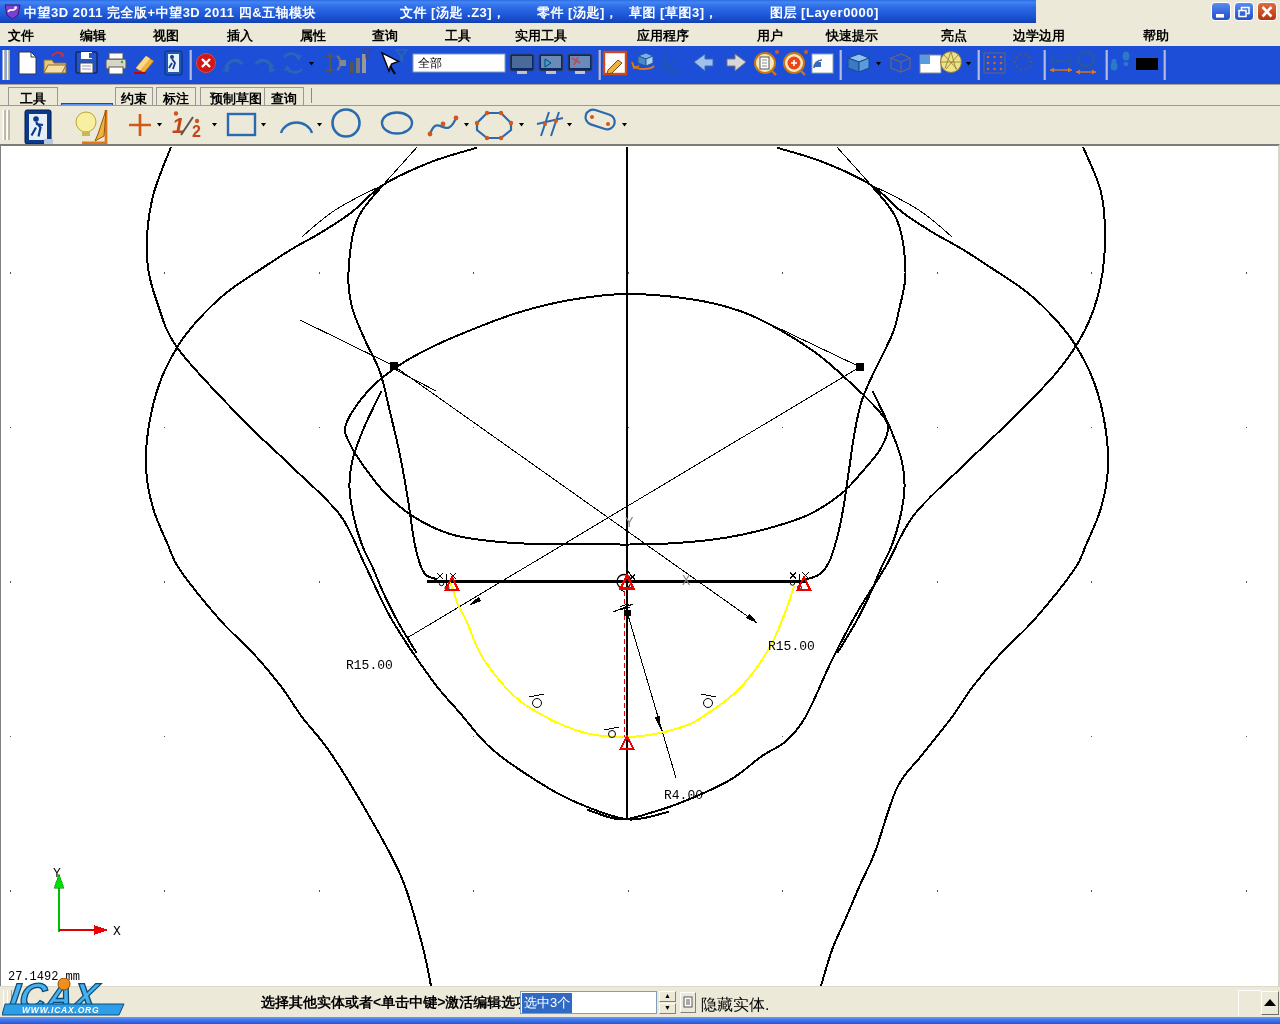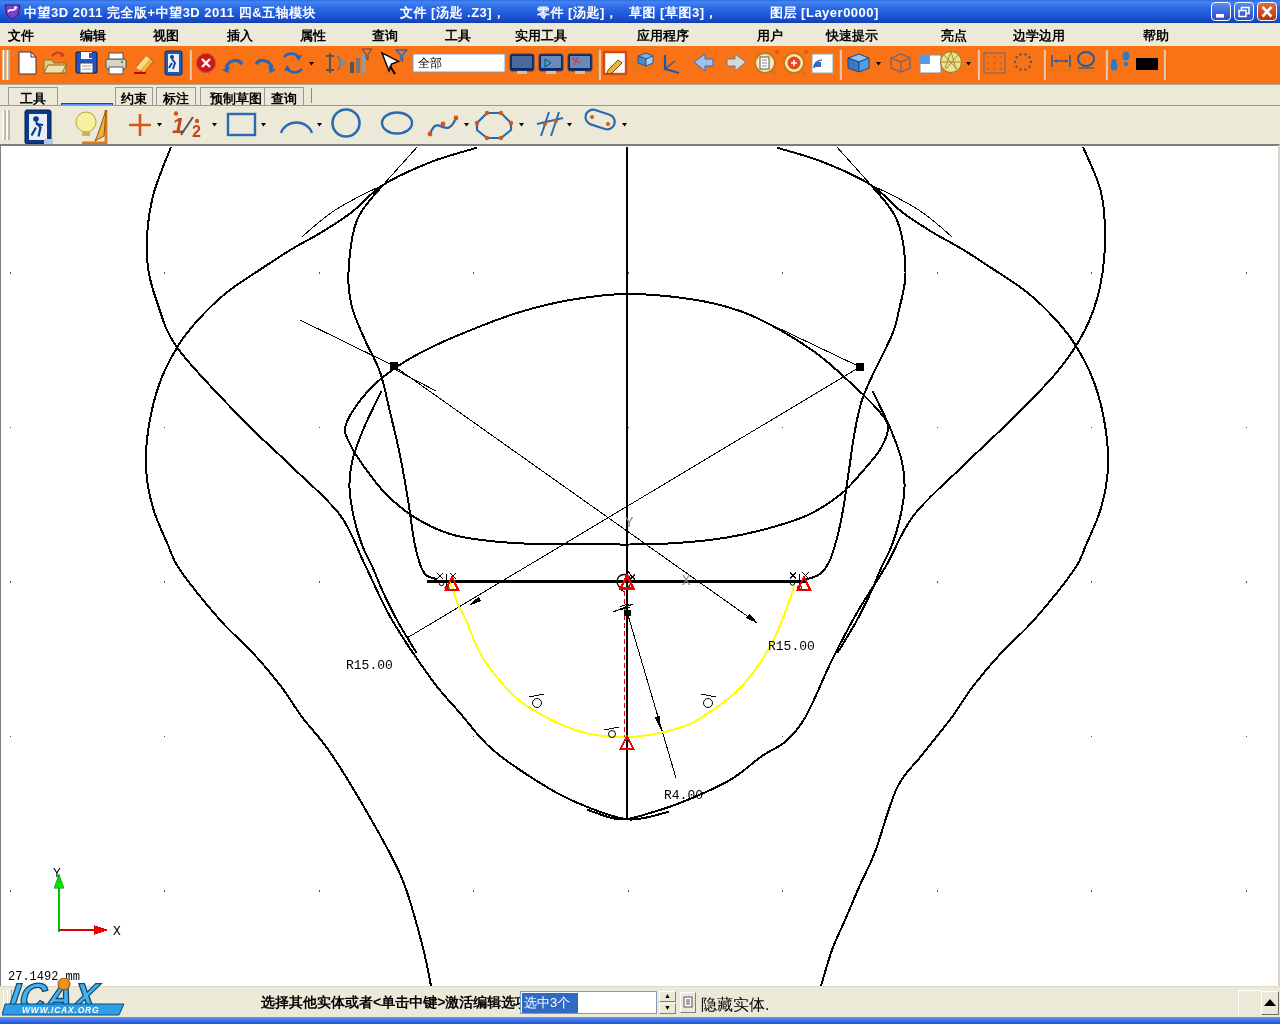--- a/index.html
+++ b/index.html
@@ -1,21 +1,21 @@
 <!DOCTYPE html>
 <html><head><meta charset="utf-8"><style>
 html,body{margin:0;padding:0}
 #page{position:relative;width:1280px;height:1024px;background:#ECE9D8;font-family:"Liberation Sans",sans-serif;overflow:hidden}
 .abs{position:absolute}
-#title{left:0;top:0;width:1280px;height:23px;background:linear-gradient(180deg,#2d6ce4 0%,#4285f4 9%,#2e6ce6 30%,#1c55d6 70%,#1545bc 94%,#123ea8 100%)}
+#title{left:0;top:0;width:1036px;height:23px;background:linear-gradient(180deg,#2d6ce4 0%,#4285f4 9%,#2e6ce6 30%,#1c55d6 70%,#1545bc 94%,#123ea8 100%)}
 #title .t{color:#fff;font-weight:bold;font-size:13px;top:4px;white-space:nowrap;letter-spacing:.5px}
 .wbtn{top:2px;width:20px;height:19px;border-radius:4px;border:1px solid #fff;box-sizing:border-box}
 #menu{left:0;top:23px;width:1280px;height:23px;background:#ECE9D8;border-bottom:3px solid #ec4899}
 #menu span{position:absolute;top:4px;font-size:13px;color:#000;font-weight:bold}
-#tb1{left:0;top:46px;width:1280px;height:39px;background:#f97316}
+#tb1{left:0;top:46px;width:1280px;height:39px;background:#1d4ed8}
 #tabs{left:0;top:85px;width:1280px;height:21px;background:#ECE9D8}
 .tab{position:absolute;top:2px;height:18px;border:1px solid #999;border-bottom:none;background:#ECE9D8;font-size:13px;font-weight:bold;text-align:center;padding-top:2px;box-sizing:border-box}
 .tabsel{background:linear-gradient(180deg,#5b93f5,#1d5cd6);color:#fff;border-color:#1a4aaa;top:18px;height:20px;font-weight:bold}
 #tb2{left:0;top:106px;width:1280px;height:39px;background:#ECE9D8;border-bottom:1px solid #b8b4a2}
 #canvas{left:0;top:144px;width:1280px;height:842px;background:#fff;border-top:2px solid #7d7d75;border-left:1px solid #808080;border-right:2px solid #d8d4c8;box-sizing:border-box}
 #status{left:0;top:986px;width:1280px;height:31px;background:#ECE9D8;border-top:1px solid #ddd9c8}
 #strip{left:0;top:1017px;width:1280px;height:7px;background:linear-gradient(180deg,#6f9bf5 0%,#4a7ef0 30%,#2256d8 100%)}
 .ct{font-size:13px;color:#000}
 </style></head><body>
 <div id="page">
@@ -343,21 +343,21 @@
           <text x="53" y="877" font-family="Liberation Mono" font-size="13" fill="#000">Y</text>
           <text x="113" y="935" font-family="Liberation Mono" font-size="13" fill="#000">X</text>
         </svg></div>
  <div class="abs ct" style="left:7px;top:824px;font-family:'Liberation Mono',monospace;font-size:12px">27.1492  mm</div>
 </div>
 <div id="status" class="abs">
  <div class="abs" style="left:3px;top:3px;width:3px;height:24px;border-left:1px solid #fff;border-right:1px solid #a9a592"></div>
  <div class="abs" style="left:7px;top:3px;width:3px;height:24px;border-left:1px solid #fff;border-right:1px solid #a9a592"></div>
  <div class="abs ct" style="left:261px;top:7px;font-weight:bold;font-size:14px">选择其他实体或者&lt;单击中键&gt;激活编辑选项.</div>
  <div class="abs" style="left:520px;top:4px;width:137px;height:23px;background:#fff;border:1px solid #7F9DB9;box-sizing:border-box">
-   <div class="abs" style="left:1px;top:1px;height:19px;background:#316AC5;color:#fff;font-size:13px;padding:1px 8px 0 2px">选中3个</div>
+   <div class="abs" style="left:1px;top:1px;height:19px;background:#316AC5;color:#fff;font-size:13px;padding:1px 2px 0 2px">选中3个</div>
  </div>
  <div class="abs" style="left:659px;top:4px;width:17px;height:11px;background:#ECE9D8;border:1px solid #fff;border-right-color:#808080;border-bottom-color:#808080;box-sizing:border-box;font-size:7px;text-align:center;line-height:8px">▲</div>
  <div class="abs" style="left:659px;top:16px;width:17px;height:11px;background:#ECE9D8;border:1px solid #fff;border-right-color:#808080;border-bottom-color:#808080;box-sizing:border-box;font-size:7px;text-align:center;line-height:8px">▼</div>
  <div class="abs" style="left:680px;top:5px;width:16px;height:21px;background:#ECE9D8;border:1px solid #fff;border-right-color:#808080;border-bottom-color:#808080;box-sizing:border-box"><svg width="14" height="19">
           <rect x="3" y="4" width="8" height="10" fill="#fff" stroke="#555"></rect>
           <path d="M5,7 h4 M5,9 h4 M5,11 h4" stroke="#555"></path>
         </svg></div>
  <div class="abs ct" style="left:701px;top:8px;font-size:16px">隐藏实体.</div>
  <div class="abs" style="left:1238px;top:3px;width:22px;height:25px;border-top:1px solid #fff;border-left:1px solid #fff"></div>
       <div class="abs" style="left:1261px;top:4px;width:18px;height:24px;background:#ECE9D8;border:1px solid #fff;border-right-color:#706d64;border-bottom-color:#706d64;box-sizing:border-box">

